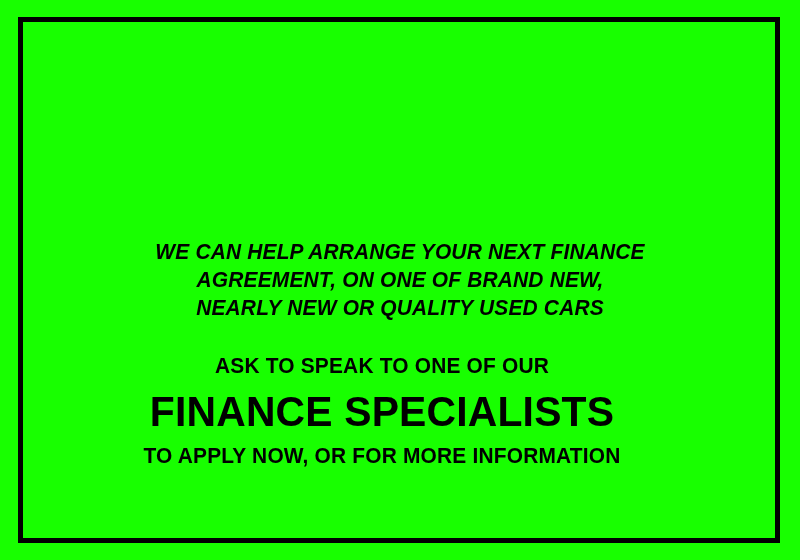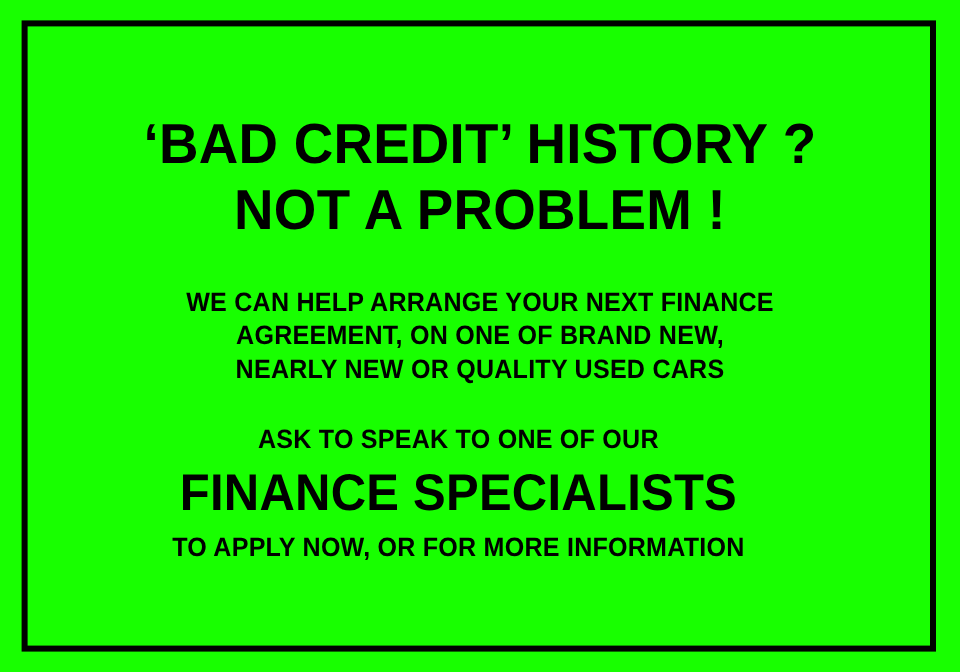--- a/index.html
+++ b/index.html
@@ -72,20 +72,21 @@
     transform: scaleX(0.97);
     transform-origin: center center;
   }
 
   
   #body-para {
     position: absolute;
     left: 0;
     top: 238px;
     width: 800px;
+    font-style: italic;
   }
   #body-para .line {
     font-size: 22px;
     line-height: 28px;
     transform: scaleX(0.95);
     transform-origin: center center;
   }
 
   
   #cta {
@@ -117,24 +118,20 @@
 </style>
 </head>
 <body>
 
 <div id="poster">
 
   <div id="frame"></div>
 
   <div id="content">
 
-    <div id="headline">
-      <span class="line" id="headline-line-1">‘BAD CREDIT’ HISTORY ?</span>
-      <span class="line" id="headline-line-2">NOT A PROBLEM !</span>
-    </div>
 
     <div id="body-para">
       <span class="line">WE CAN HELP ARRANGE YOUR NEXT FINANCE</span>
       <span class="line">AGREEMENT, ON ONE OF BRAND NEW,</span>
       <span class="line">NEARLY NEW OR QUALITY USED CARS</span>
     </div>
 
     <div id="cta">
       <span class="line" id="cta-lead">ASK TO SPEAK TO ONE OF OUR</span>
       <span class="line" id="cta-headline">FINANCE SPECIALISTS</span>

